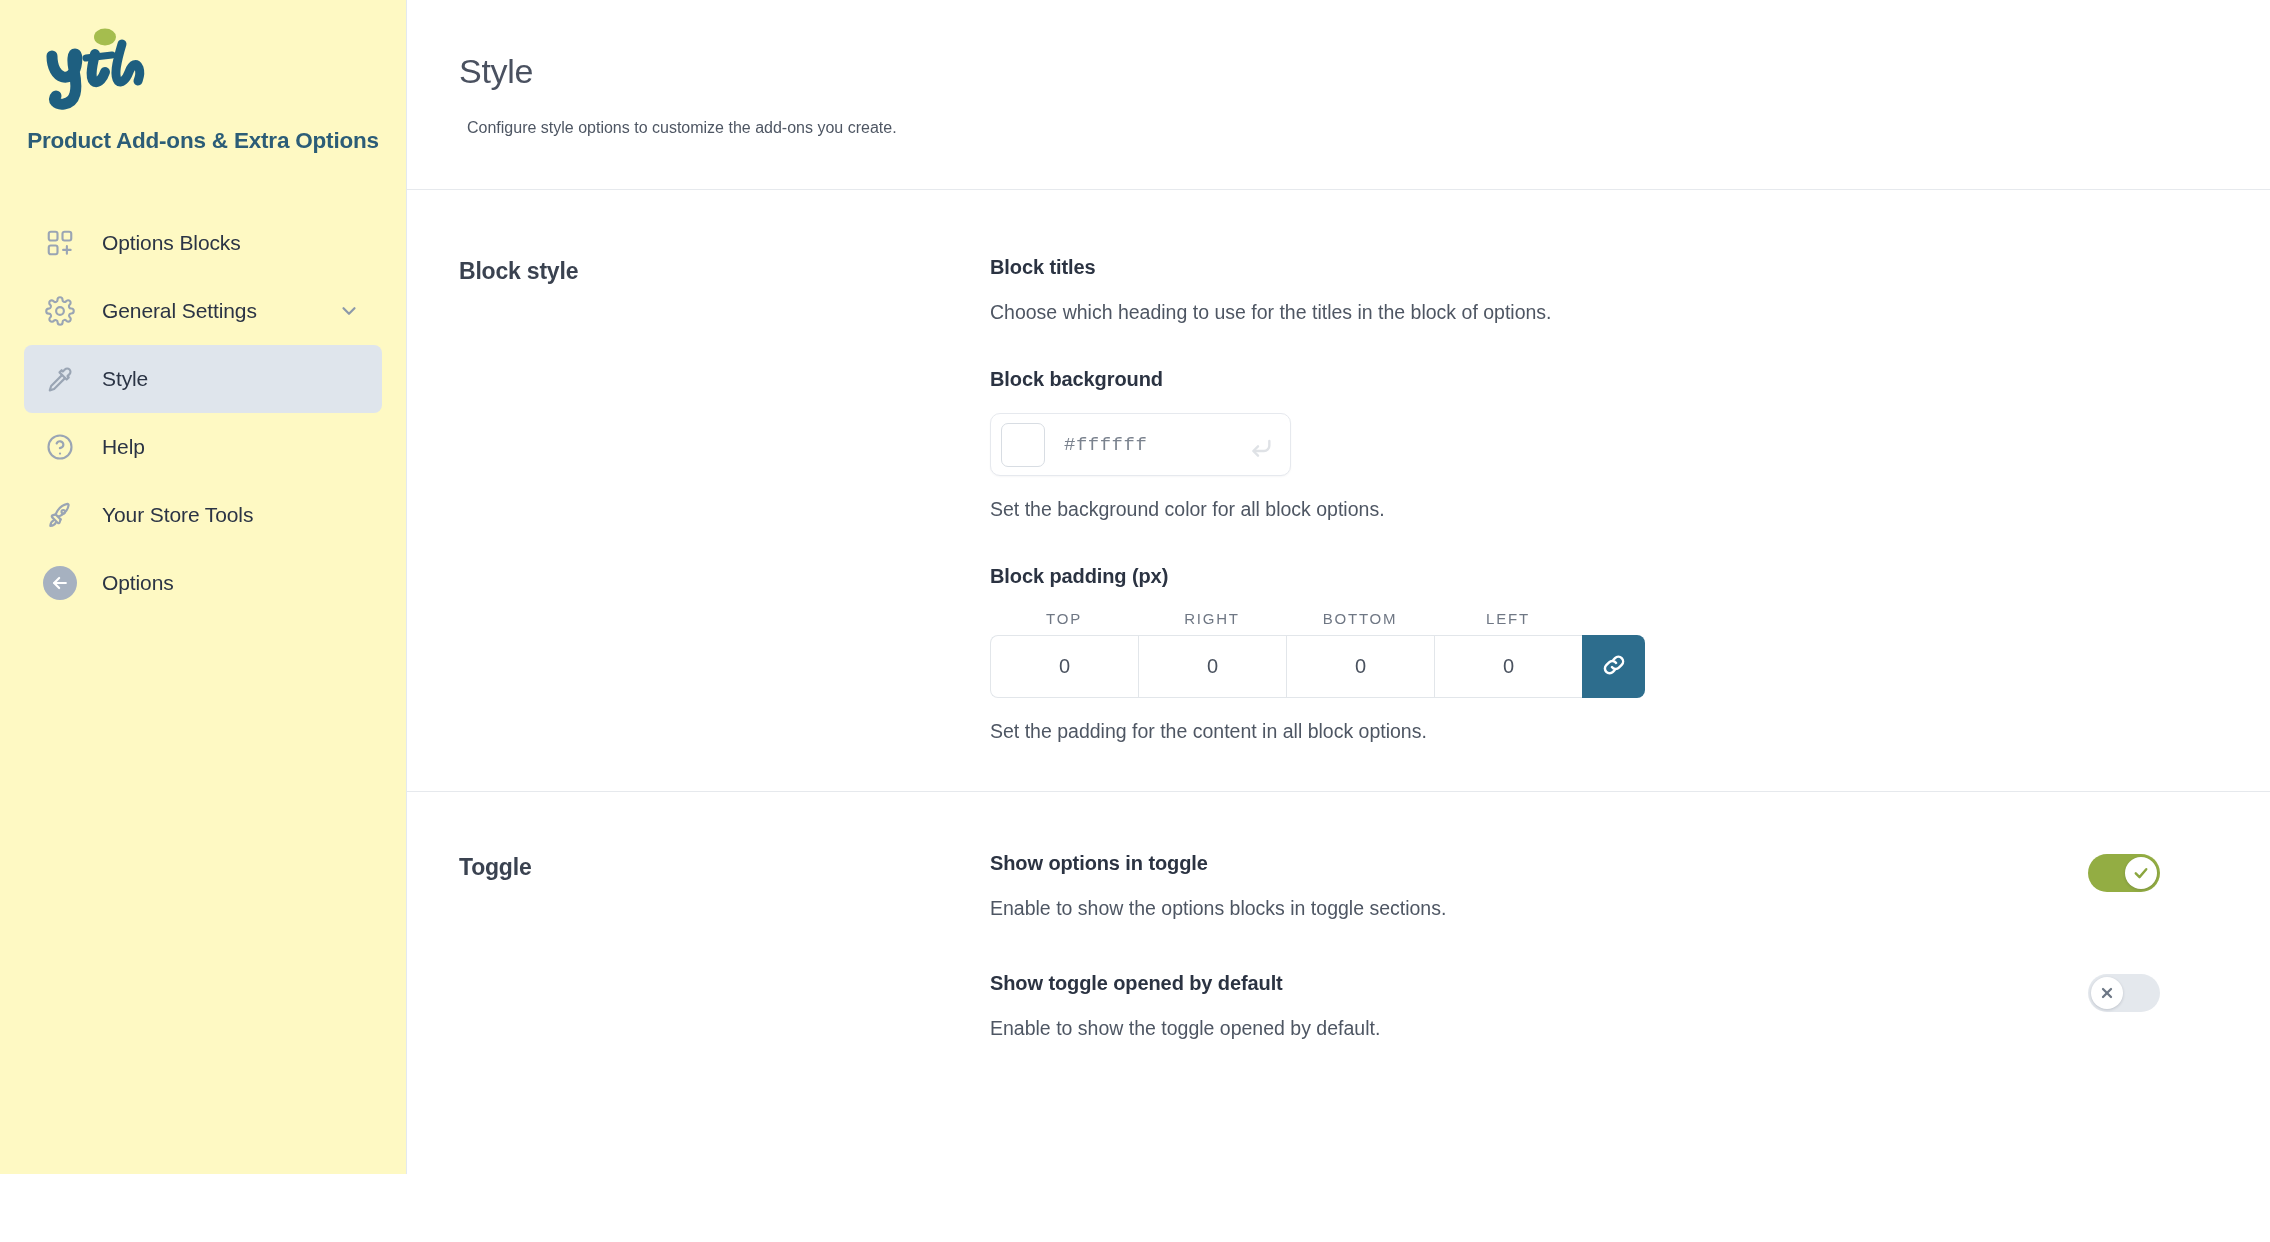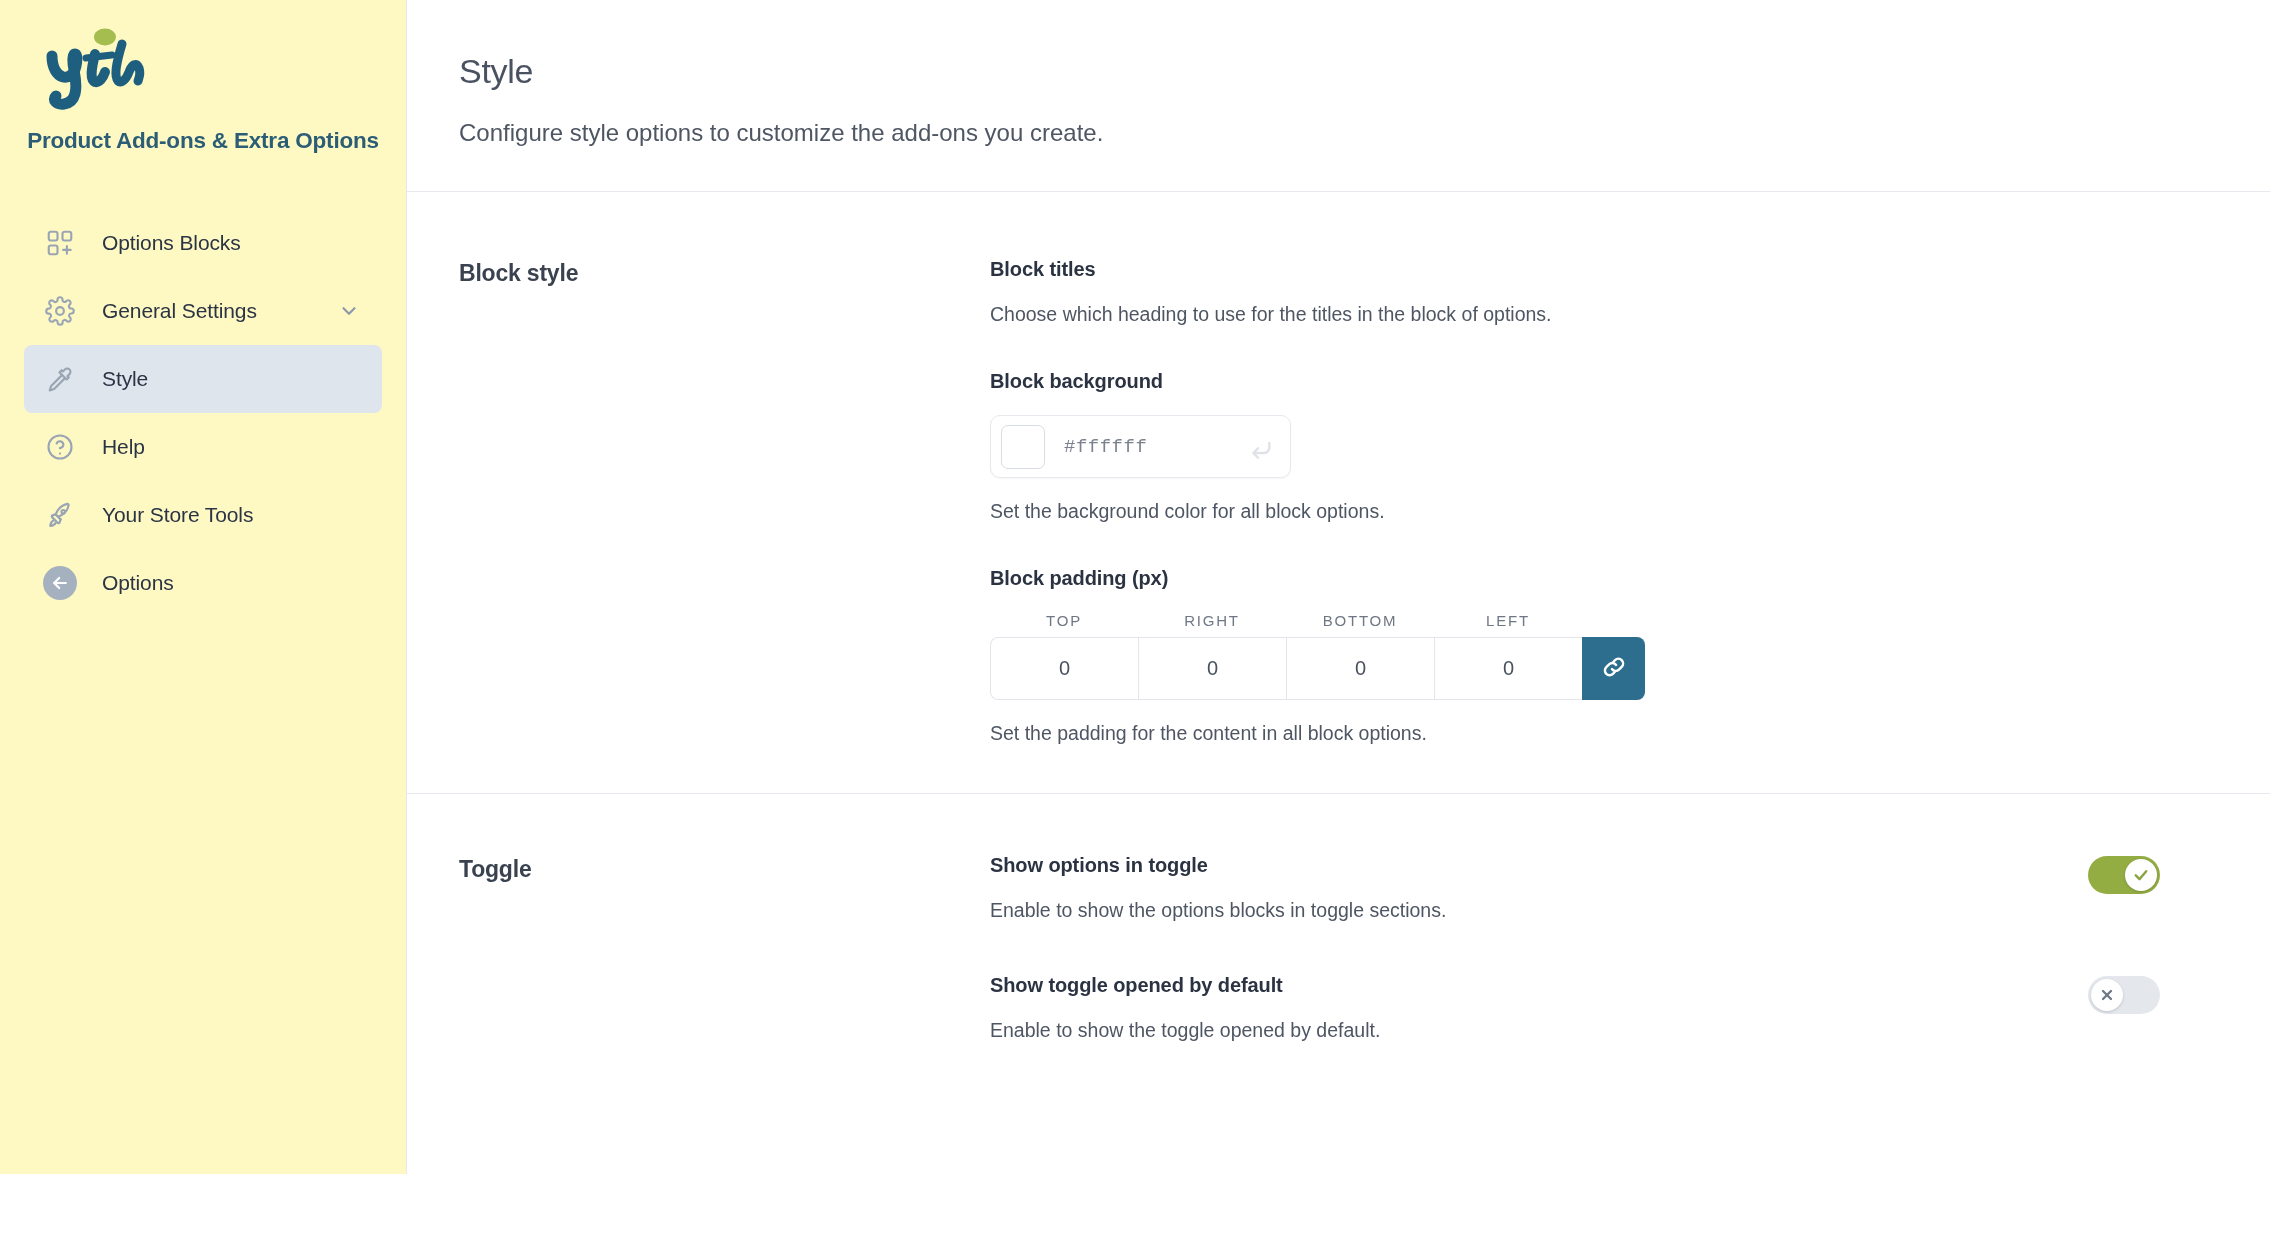--- a/index.html
+++ b/index.html
@@ -68,23 +68,23 @@
   
   .main { flex: 1; height: 1242px; overflow: hidden; background: #fff; }
   .page-title {
     font-size: 34px;
     font-weight: 400;
     color: #4a5160;
     margin: 0 0 28px 0;
     letter-spacing: -0.3px;
   }
   .page-desc {
-    font-size: 24px;
+    font-size: 16px;
     color: #4e5663;
-    margin: 0;
+    margin: 8px;
   }
   .section-title {
     width: 531px;
     min-width: 531px;
     font-size: 23px;
     font-weight: 700;
     color: #3a4250;
     letter-spacing: -0.2px;
     padding-top: 2px;
   }

